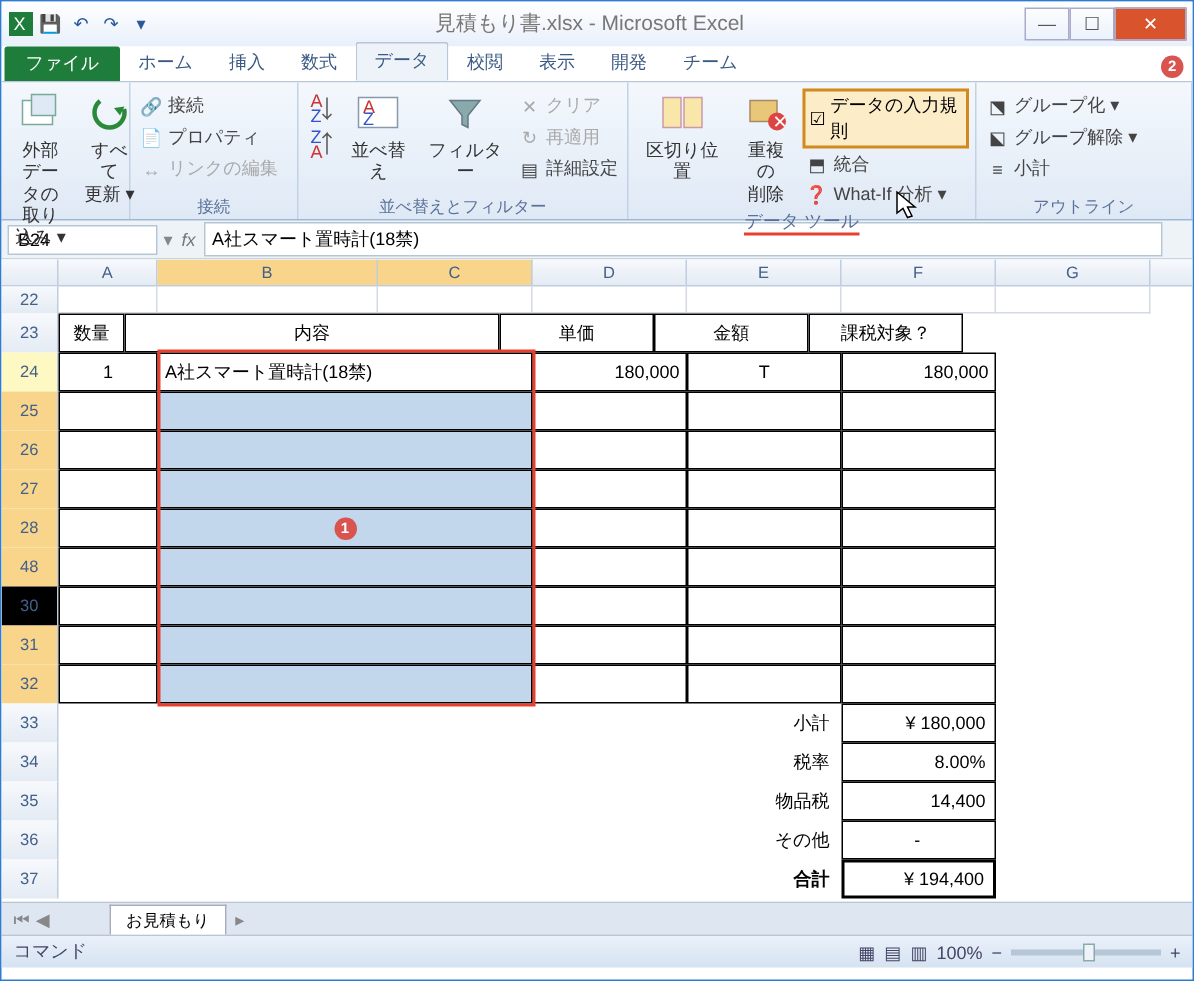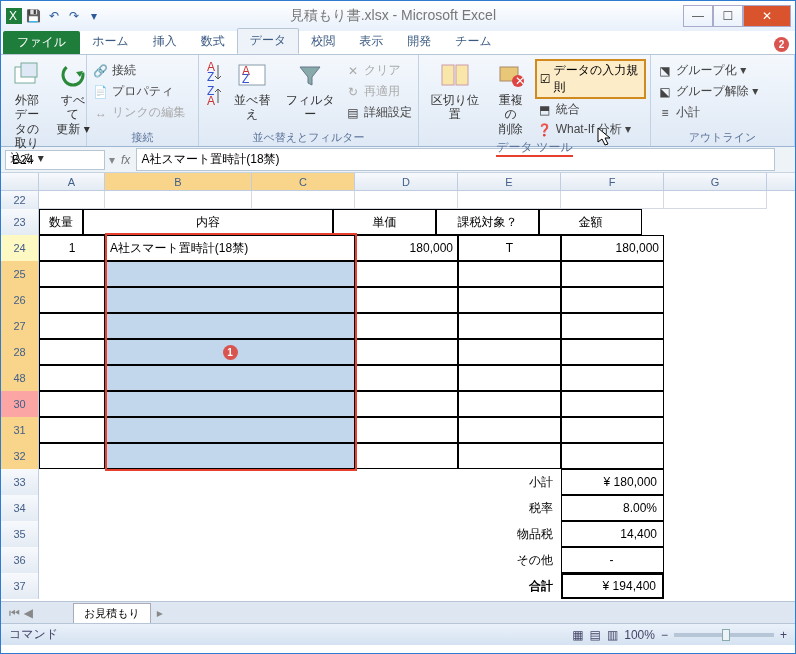--- a/index.html
+++ b/index.html
@@ -275,22 +275,22 @@
         <div class="cell" style="width:103px"></div>
         <div class="cell" style="width:103px"></div>
         <div class="cell" style="width:103px"></div>
       </div>
 
     <div class="row">
         <div class="rowhdr">23</div>
       <div class="cell tblhdr" style="width:44px">数量</div>
       <div class="cell tblhdr" style="width:250px">内容</div>
       <div class="cell tblhdr" style="width:103px">単価</div>
+      <div class="cell tblhdr" style="width:103px">金額</div>
       <div class="cell tblhdr" style="width:103px">課税対象？</div>
-      <div class="cell tblhdr" style="width:103px">金額</div>
       <div class="cell" style="width:103px;border:0"></div>
     </div>
 
     <div class="row">
         <div class="rowhdr" style="background:#fef9c3">24</div>
       <div class="cell tblcell" style="width:66px;justify-content:center">1</div>
       <div class="cell tblcell selrange first" style="width:250px">A社スマート置時計(18禁)</div>
       <div class="cell tblcell" style="width:103px;justify-content:flex-end">180,000</div>
       <div class="cell tblcell" style="width:103px;justify-content:center">T</div>
       <div class="cell tblcell" style="width:103px;justify-content:flex-end">180,000</div>
@@ -338,21 +338,21 @@
     <div class="row">
         <div class="rowhdr" style="background:#f8d58a">48</div>
         <div class="cell tblcell" style="width:66px"></div>
         <div class="cell tblcell selrange" style="width:250px"></div>
         <div class="cell tblcell" style="width:103px"></div>
         <div class="cell tblcell" style="width:103px"></div>
         <div class="cell tblcell" style="width:103px"></div>
         <div class="cell" style="width:103px;border:0"></div>
       </div>
     <div class="row">
-        <div class="rowhdr" style="background:#fca5a5">30</div>
+        <div class="rowhdr" style="background:#000000">30</div>
         <div class="cell tblcell" style="width:66px"></div>
         <div class="cell tblcell selrange" style="width:250px"></div>
         <div class="cell tblcell" style="width:103px"></div>
         <div class="cell tblcell" style="width:103px"></div>
         <div class="cell tblcell" style="width:103px"></div>
         <div class="cell" style="width:103px;border:0"></div>
       </div>
     <div class="row">
         <div class="rowhdr" style="background:#f8d58a">31</div>
         <div class="cell tblcell" style="width:66px"></div>

